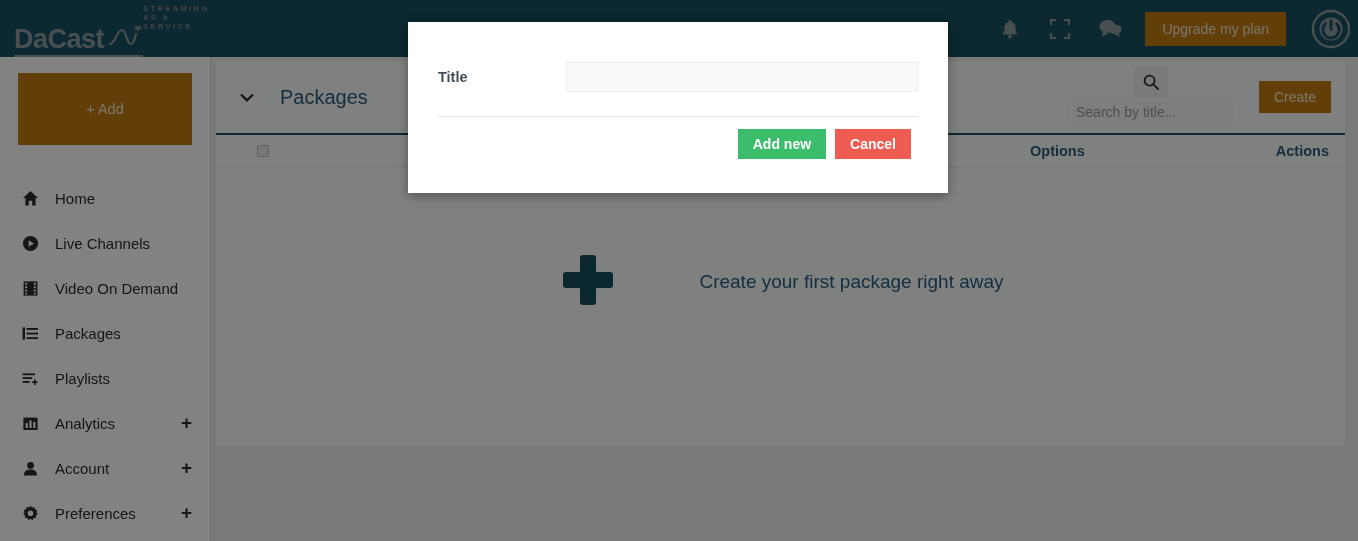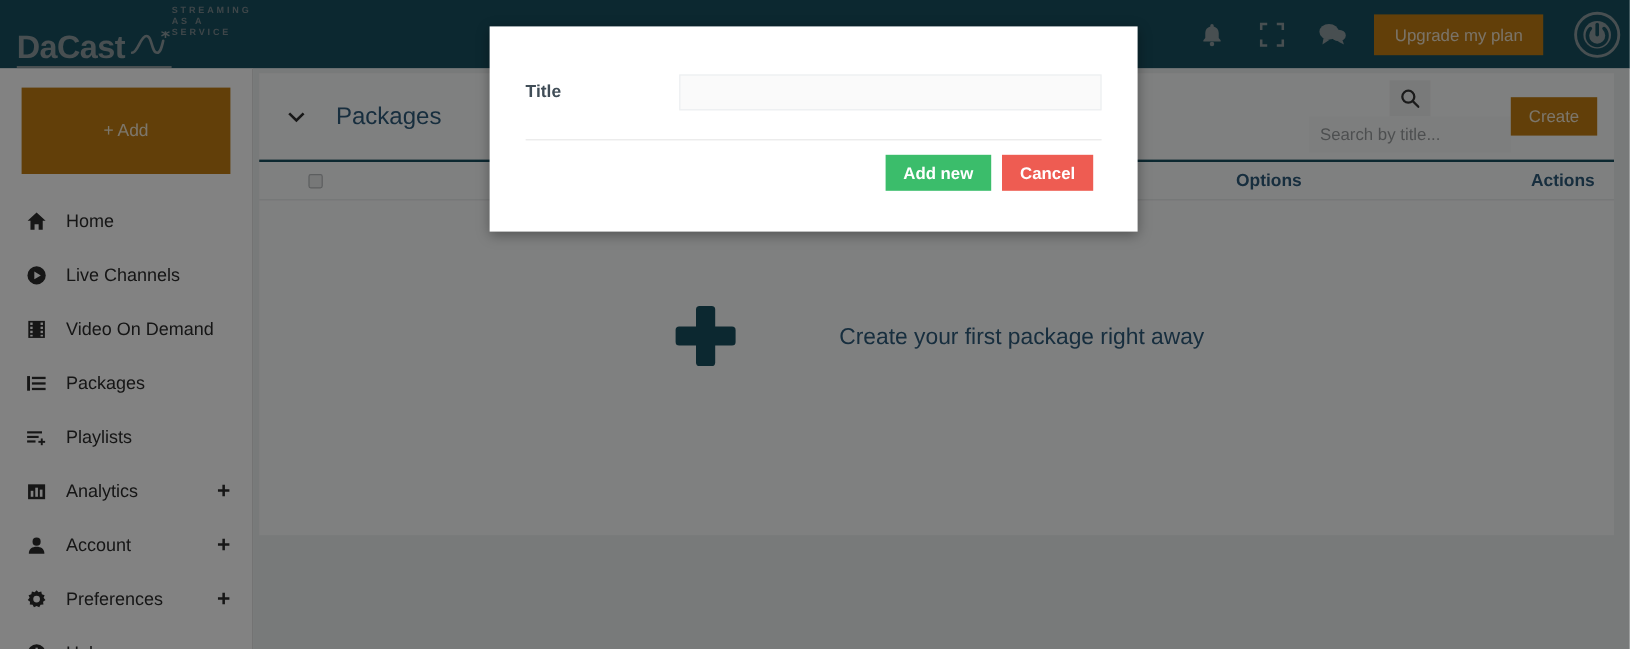--- a/index.html
+++ b/index.html
@@ -75,21 +75,21 @@
   .add-btn {
     display: block;
     width: 174px; margin: 16px auto 0 auto;
     background: #c07d12; color: #f3e7d2;
     border: none; padding: 28px 0; font-size: 14.5px;
     cursor: pointer; text-align: center;
     font-family: "Liberation Sans", sans-serif;
   }
   .nav { margin-top: 17px; }
   .nav-item {
-    display: flex; align-items: center;
+    display: flex; align-items: flex-end;
     height: 45px; padding-left: 19px; padding-right: 18px;
     cursor: pointer; position: relative;
   }
   .nav-icon {
     width: 22px; display: flex; align-items: center; justify-content: center;
     color: #2b2b2b; flex: 0 0 22px;
   }
   .nav-label {
     margin-left: 14px; font-size: 15px; color: #2c2c2c;
     flex: 1;
@@ -130,21 +130,21 @@
     color: #333; cursor: pointer;
   }
   .search-input {
     width: 168px; height: 30px; border: none; outline: none;
     background: #f6f7f7; padding: 0 9px; font-size: 14px;
     color: #555; font-family: "Liberation Sans", sans-serif;
   }
   .search-input::placeholder { color: #989c9e; }
   .create-btn {
     background: #c07d12; color: #f3e7d2; border: none;
-    padding: 8px 15px; font-size: 14px; 
+    padding: 8px 15px; font-size: 14px; margin-left: 24px;
     cursor: pointer; font-family: "Liberation Sans", sans-serif;
   }
 
   .table-head {
     height: 34px;
     border-top: 2px solid #18505f;
     border-bottom: 1px solid #e4e7e8;
     display: flex; align-items: center;
     font-size: 14.5px; font-weight: bold; color: #2e5b7b;
     position: relative;

